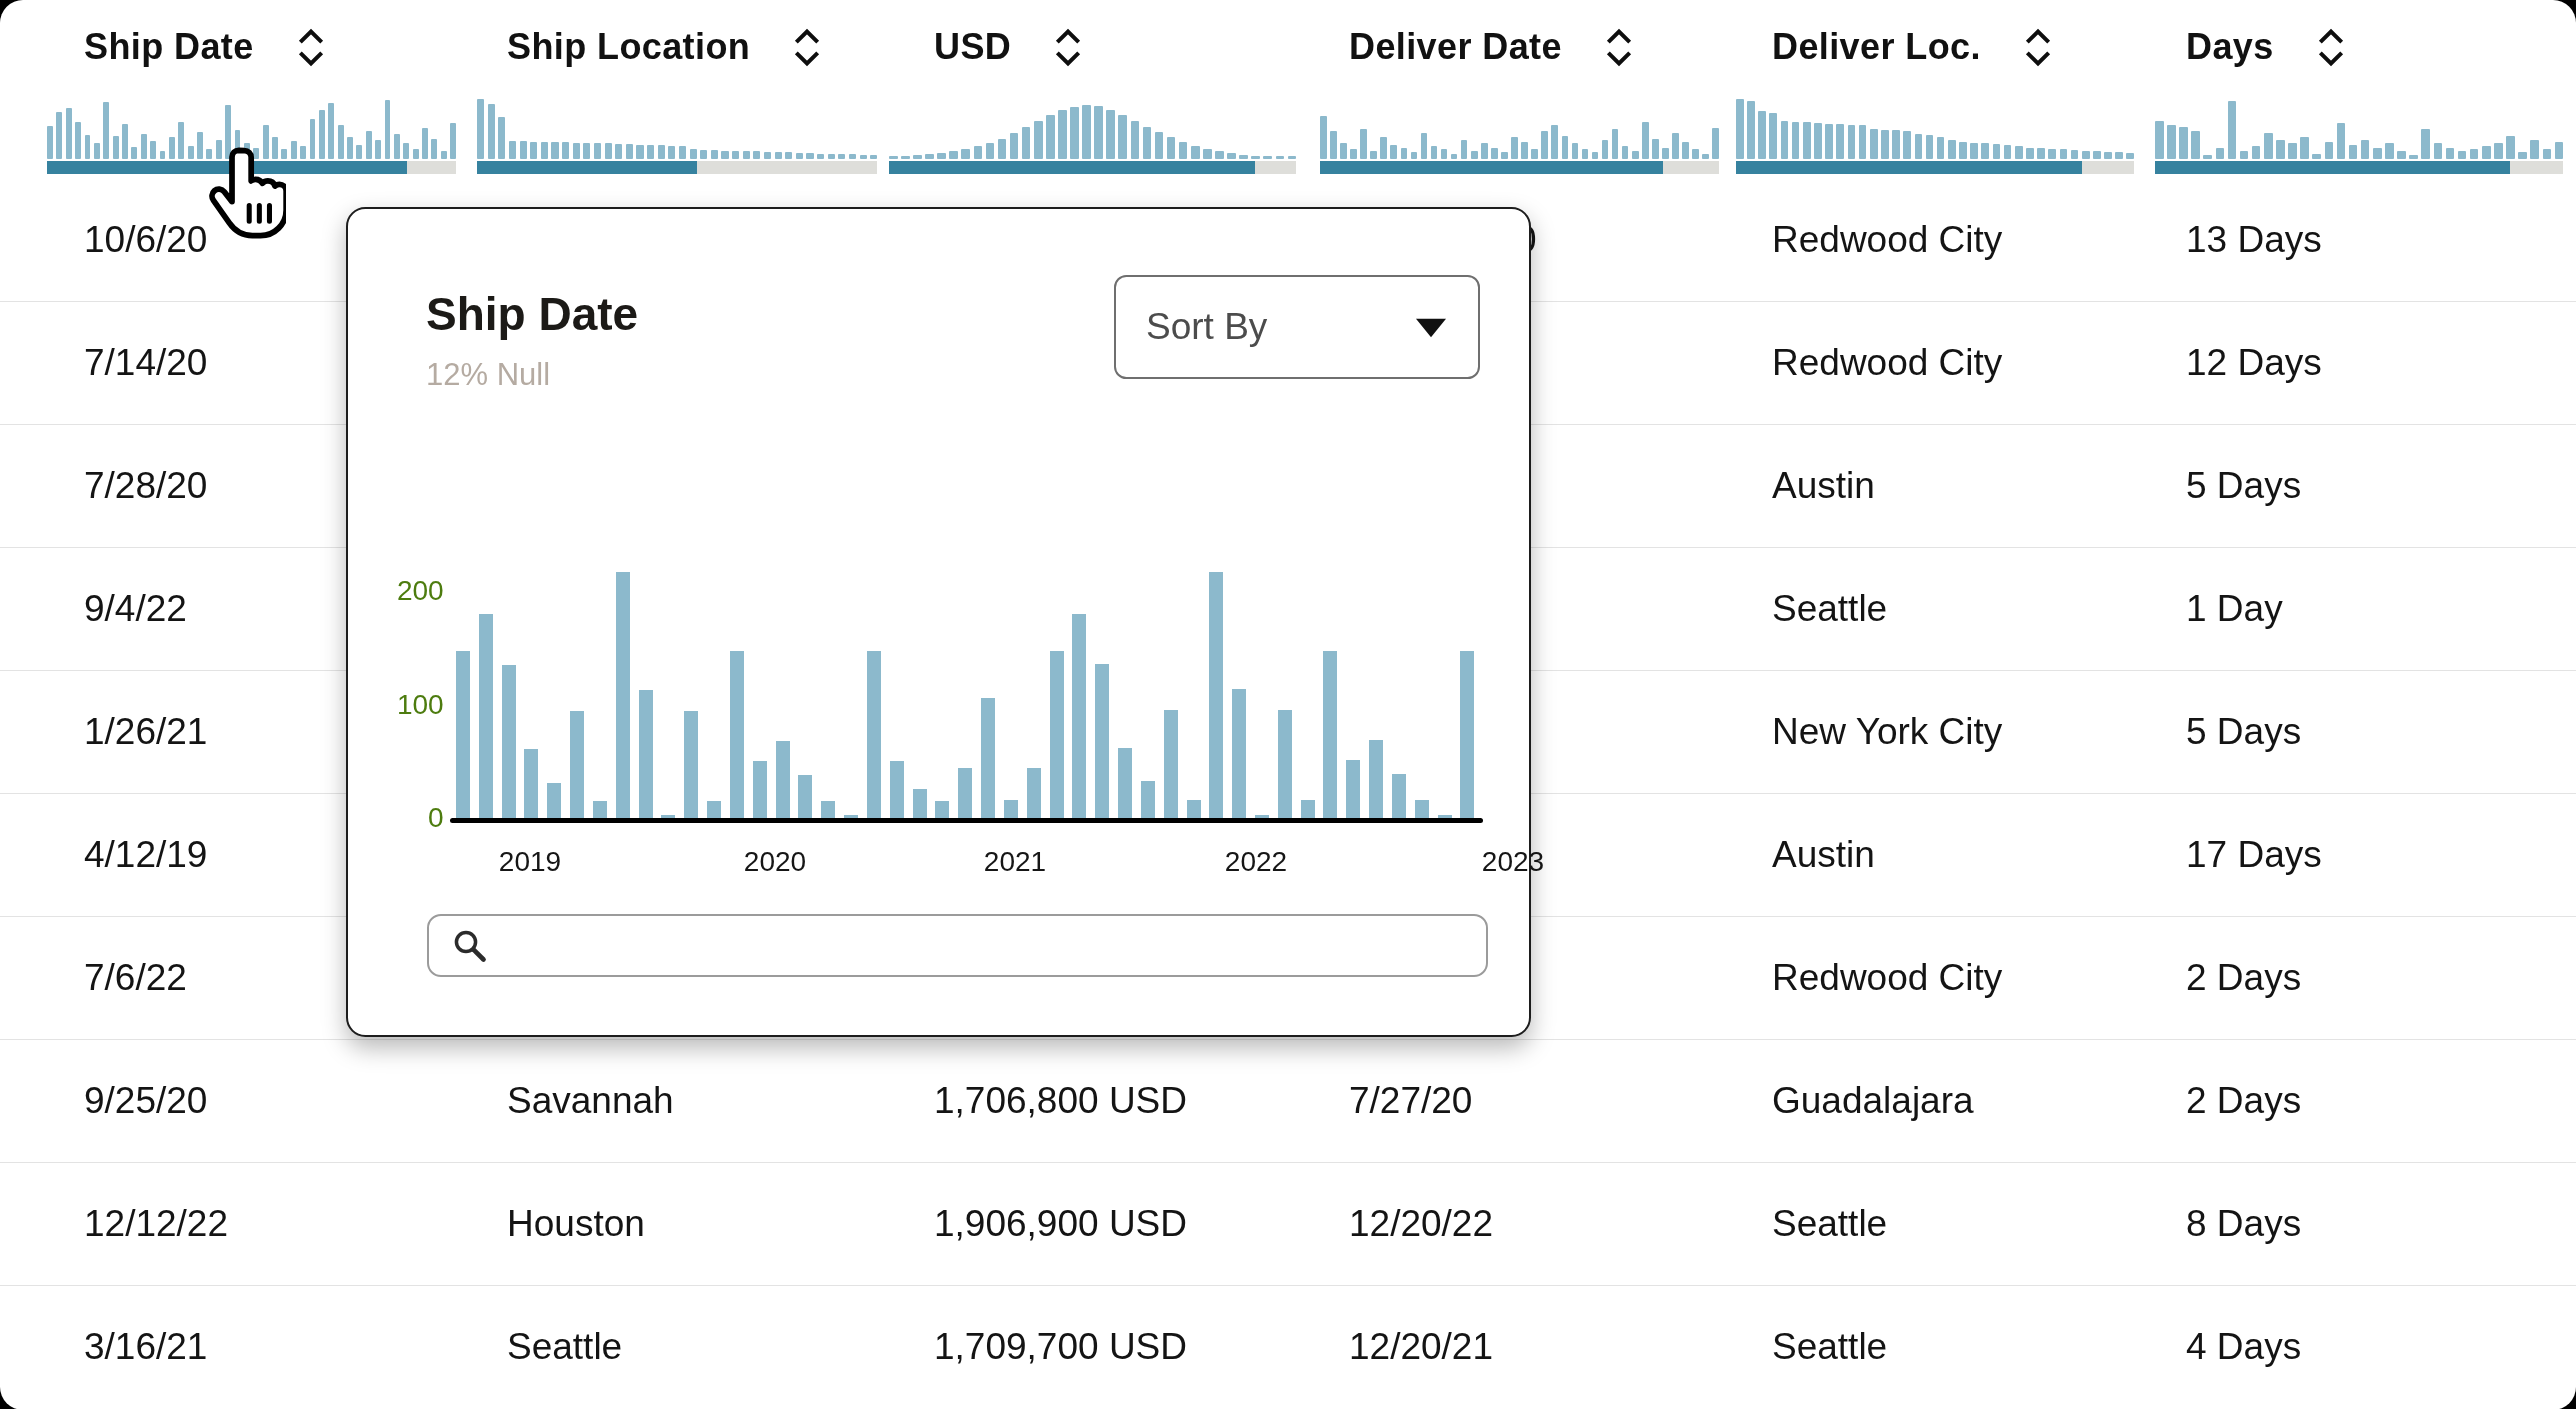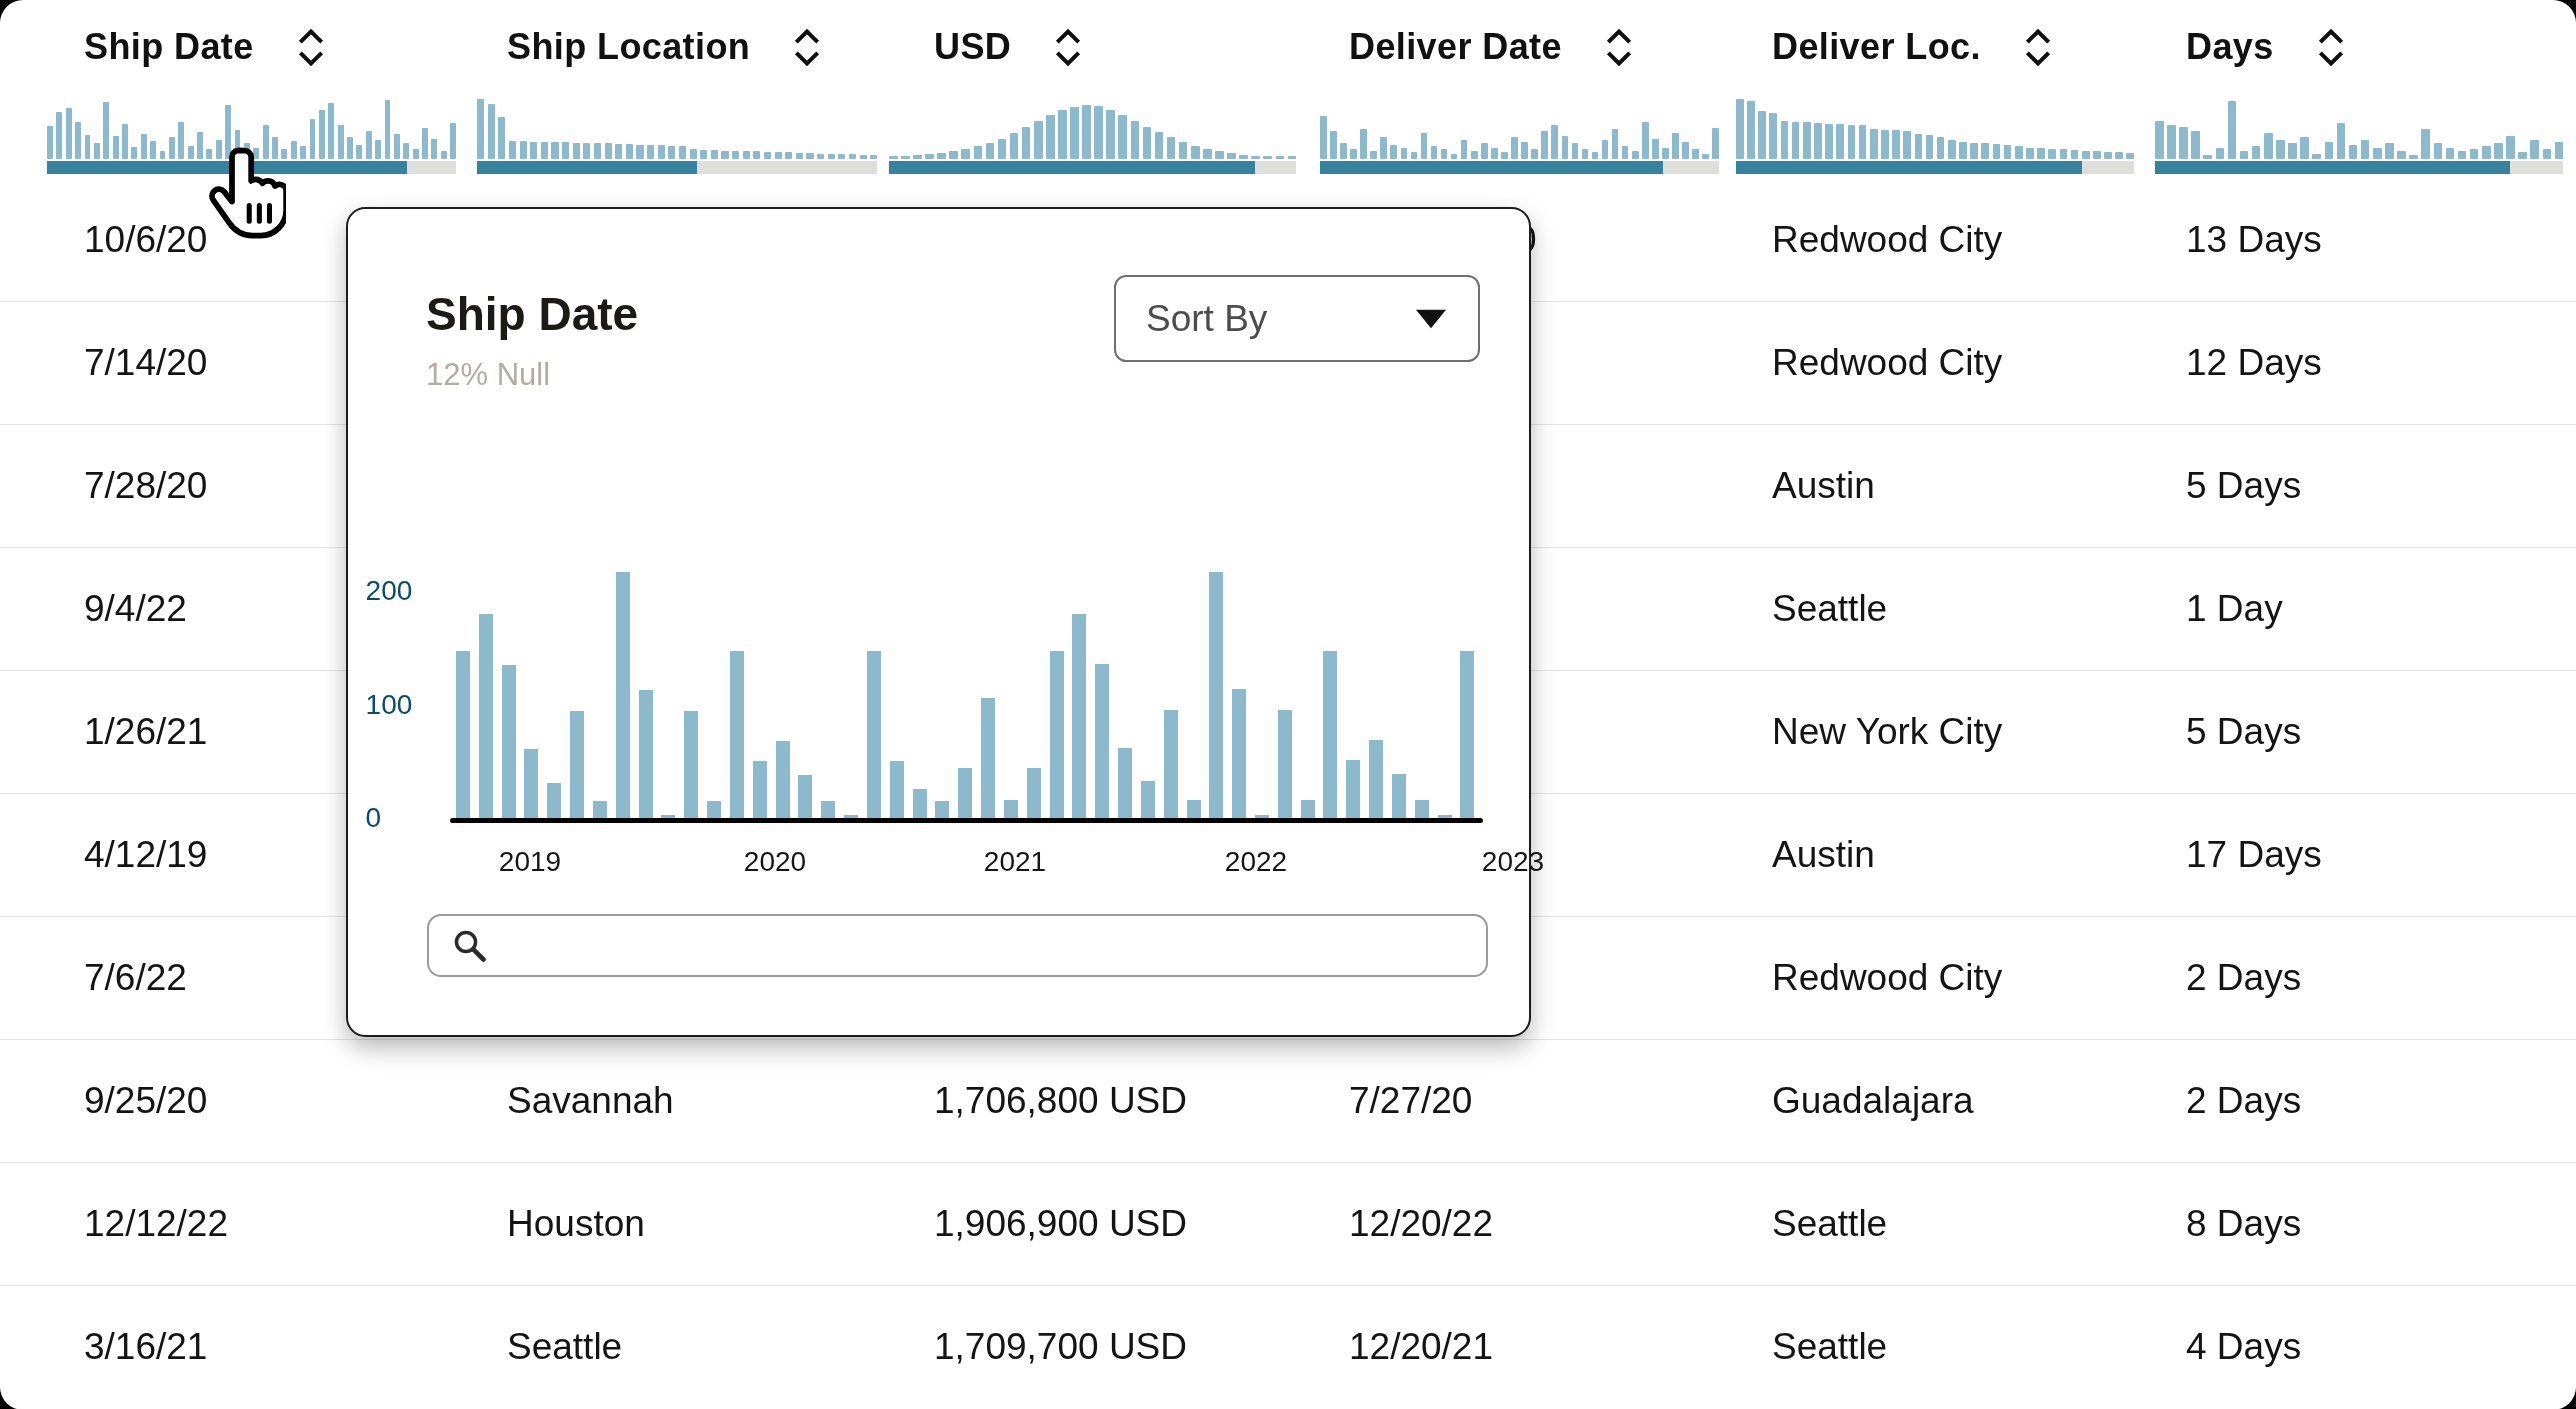--- a/index.html
+++ b/index.html
@@ -27,29 +27,29 @@
   .c-deliver_date{left:1349px;} .c-deliver_loc{left:1772px;} .c-days{left:2186px;}
   .c-partial{left:1516px;}
   
   .popup{
     position:absolute;left:346px;top:207px;width:1185px;height:830px;background:#fff;
     border:2.6px solid #1d1d1d;border-radius:19.4px;box-shadow:0 10.6px 25px rgba(0,0,0,.28);z-index:10;
   }
   .popup .title{position:absolute;left:78px;top:78px;font-size:46px;font-weight:800;color:#1c1a17;}
   .popup .subtitle{position:absolute;left:78px;top:148px;font-size:31px;color:#b5aba2;}
   .sortbox{
-    position:absolute;left:766px;top:66px;width:366px;height:87px;border:2.2px solid #6f6f6f;border-radius:12.3px;
+    position:absolute;left:766px;top:66px;width:366px;height:104px;border:2.2px solid #6f6f6f;border-radius:12.3px;
     display:flex;align-items:center;justify-content:space-between;padding:0 30px;cursor:pointer;background:#fff;
   }
   .sortbox .sort-lbl{font-size:37px;color:#4c4c4c;}
   
   .plot{position:absolute;left:108px;top:348px;width:1019px;height:261px;display:flex;align-items:flex-end;justify-content:space-between;}
   .plot .cb{width:14px;background:#8CB9CC;}
   .axisline{position:absolute;left:102px;top:609px;width:1033px;height:5.3px;background:#000;border-radius:2.6px;}
-  .ytick{position:absolute;left:17.6px;width:78px;text-align:left;font-size:28px;color:#0c4a6e;transform:translateY(-50%);}
+  .ytick{position:absolute;left:17.6px;width:78px;text-align:right;font-size:28px;color:#4d7c0f;transform:translateY(-50%);}
   .xtick{position:absolute;top:637px;font-size:28px;color:#161616;transform:translateX(-50%);margin-left:45px;}
   
   .searchbox{
     position:absolute;left:79px;top:705px;width:1061px;height:63px;border:2.2px solid #9b9b9b;border-radius:14px;
     display:flex;align-items:center;gap:21px;padding:0 23px;background:#fff;
   }
   .searchbox input{border:none;outline:none;font-size:34px;flex:1;font-family:"Liberation Sans",sans-serif;color:#333;background:transparent;}
   .searchbox input::placeholder{color:#8f8f8f;}
   
   .cursor{position:absolute;left:205px;top:146px;z-index:30;pointer-events:none;}

